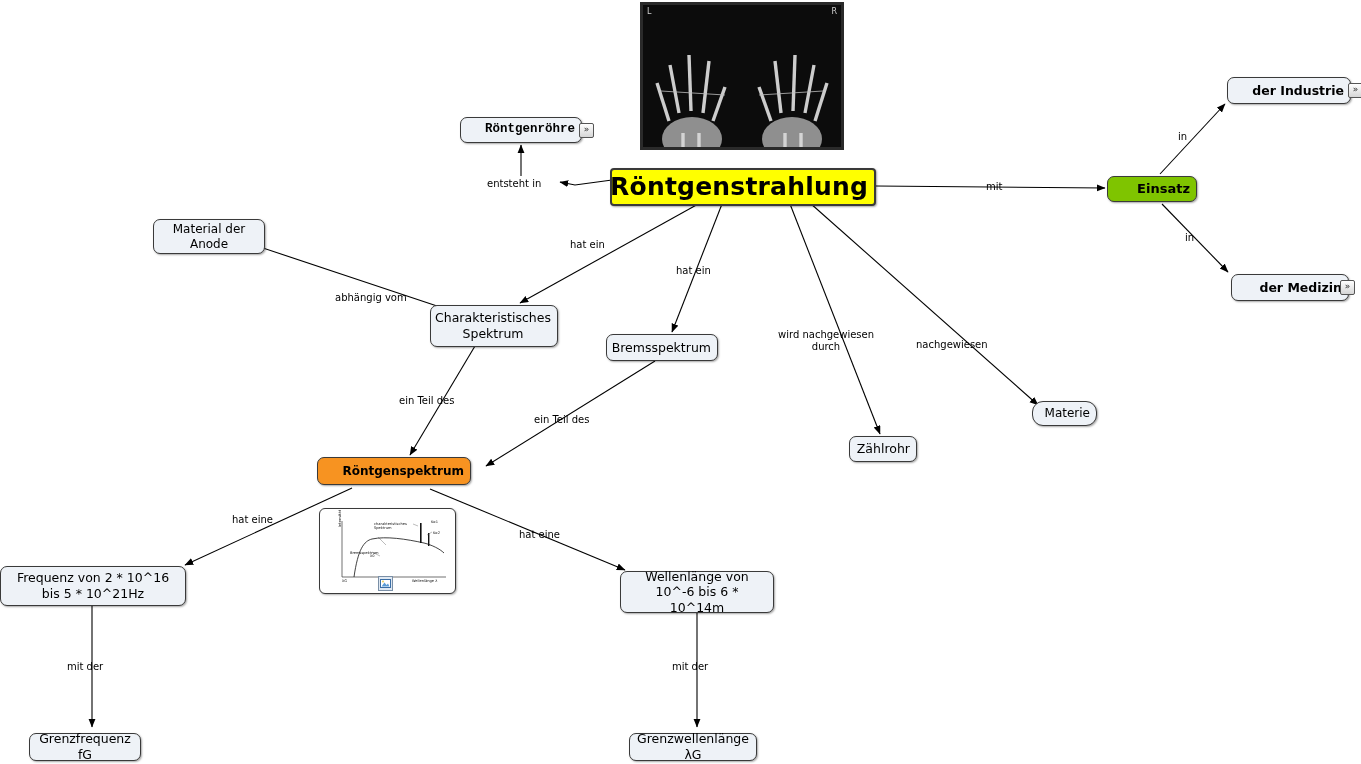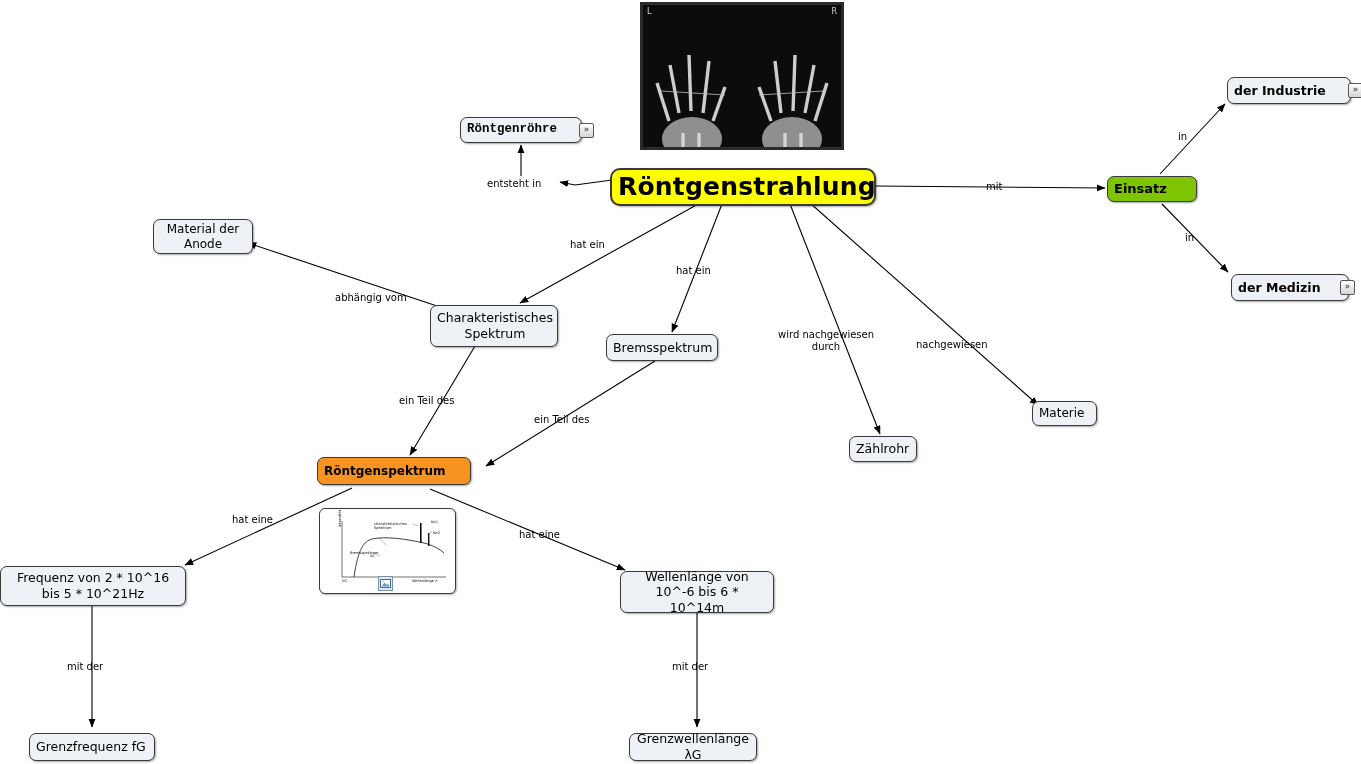--- a/index.html
+++ b/index.html
@@ -27,33 +27,33 @@
     box-sizing: border-box;
     border: 1px solid #3a3a3a;
     border-radius: 7px;
     background: #eef2f7;
     color: #000;
     font-size: 12.5px;
     line-height: 1.25;
     text-align: center;
     display: flex;
     align-items: center;
-    justify-content: flex-start;
+    justify-content: flex-end;
     padding: 3px 6px;
     box-shadow: 1px 1px 2px rgba(0,0,0,0.35);
   }
   .node.small { font-size: 12px; }
   .node.bold { font-weight: bold; }
 
   .central {
     background: #ffff00;
     border: 2px solid #3a3a3a;
     font-size: 25px;
     font-weight: bold;
-    border-radius: 10px;
+    border-radius: 4px;
     letter-spacing: 0.2px;
   }
   .green {
     background: #7fc400;
     font-weight: bold;
     font-size: 13px;
   }
   .orange {
     background: #f79321;
     font-weight: bold;
@@ -255,49 +255,49 @@
     <span>der Medizin</span>
   </div>
   <div class="arrowbadge" style="left:1340px; top:280px;">
     <span>»</span>
   </div>
 
   <div class="node" style="left:430px; top:305px; width:128px; height:42px;">
     <span>Charakteristisches Spektrum</span>
   </div>
 
-  <div class="node small" style="left:153px; top:219px; width:100px; height:35px;">
+  <div class="node small" style="left:153px; top:219px; width:112px; height:35px;">
     <span>Material der Anode</span>
   </div>
 
   <div class="node" style="left:606px; top:334px; width:112px; height:27px;">
     <span>Bremsspektrum</span>
   </div>
 
   <div class="node" style="left:849px; top:436px; width:68px; height:26px;">
     <span>Zählrohr</span>
   </div>
 
-  <div class="node small" style="left:1032px; top:401px; width:65px; height:25px;">
+  <div class="node small" style="left:1032px; top:401px; width:65px; height:25px;border-radius:11px;">
     <span>Materie</span>
   </div>
 
   <div class="node orange" style="left:317px; top:457px; width:154px; height:28px;">
     <span>Röntgenspektrum</span>
   </div>
 
   <div class="node" style="left:0px; top:566px; width:186px; height:40px;">
     <span>Frequenz von 2 * 10^16 bis 5 * 10^21Hz</span>
   </div>
 
   <div class="node" style="left:620px; top:571px; width:154px; height:42px;">
     <span>Wellenlänge von 10^-6 bis 6 * 10^14m</span>
   </div>
 
-  <div class="node" style="left:29px; top:733px; width:126px; height:28px;">
+  <div class="node" style="left:29px; top:733px; width:112px; height:28px;">
     <span>Grenzfrequenz fG</span>
   </div>
 
   <div class="node" style="left:629px; top:733px; width:128px; height:28px;">
     <span>Grenzwellenlänge λG</span>
   </div>
 
   <div class="thumb">
     <svg viewBox="0 0 137 86" width="137" height="86">
       <g stroke="#333" stroke-width="0.7" fill="none">

